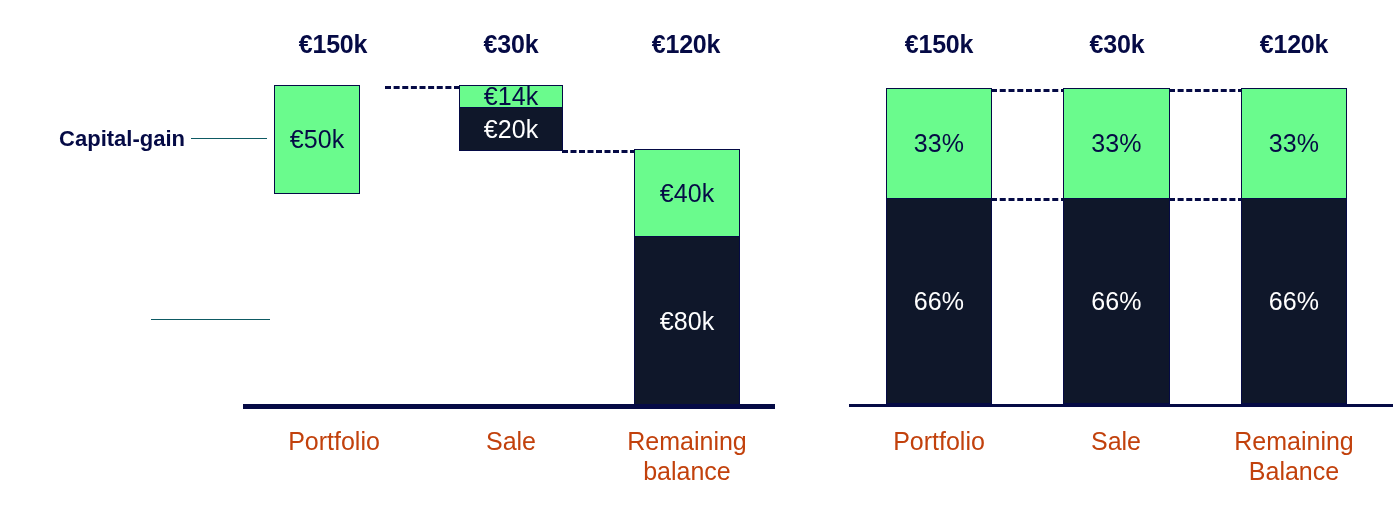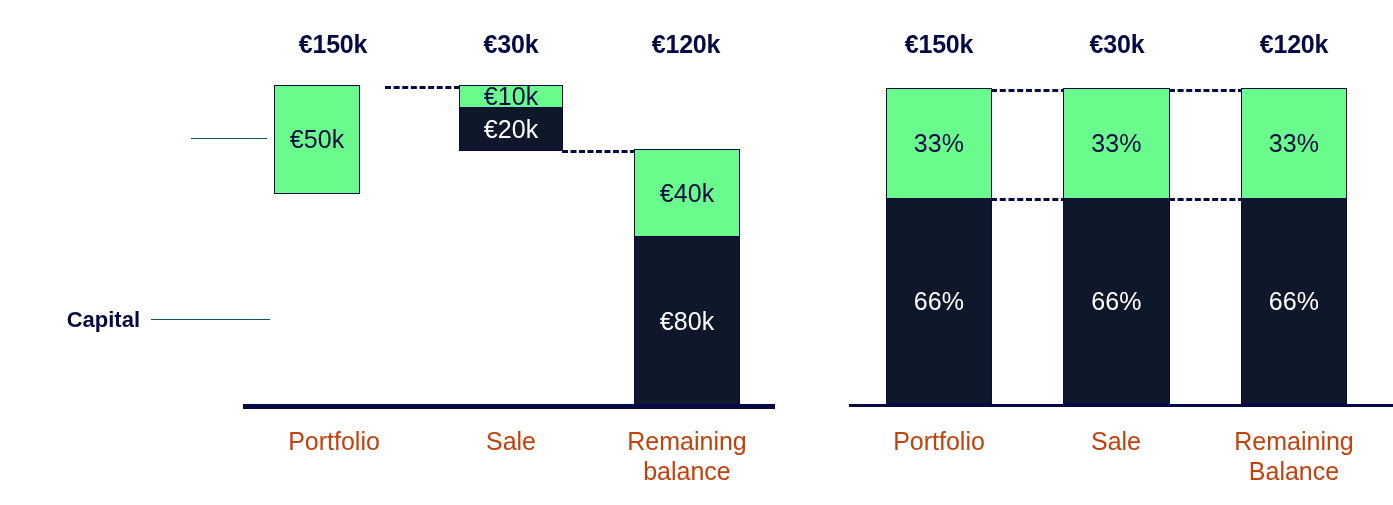--- a/index.html
+++ b/index.html
@@ -114,43 +114,43 @@
     <div class="total-label" style="left:607px; top:32px; width:158px;">€120k</div>
 
     <div class="connector" style="left:385px; top:86px; width:75px;"></div>
     <div class="connector" style="left:562px; top:150px; width:74px;"></div>
 
     <div class="bar-seg seg-gain" style="left:274px; top:85px; width:86px; height:109px;">
       <span class="seg-label">€50k</span>
     </div>
 
     <div class="bar-seg seg-gain" style="left:459px; top:85px; width:104px; height:23px;">
-      <span class="seg-label">€10k</span>
+      <span class="seg-label">€14k</span>
     </div>
     <div class="bar-seg seg-capital" style="left:459px; top:107px; width:104px; height:44px;">
       <span class="seg-label">€20k</span>
     </div>
 
     <div class="bar-seg seg-gain" style="left:634px; top:149px; width:106px; height:88px;">
       <span class="seg-label">€40k</span>
     </div>
     <div class="bar-seg seg-capital" style="left:634px; top:236px; width:106px; height:171px;">
       <span class="seg-label">€80k</span>
     </div>
 
     <div class="axis-line" style="left:243px; top:404px; width:532px; height:5px;"></div>
 
     <div class="cat-label" style="left:253px; top:427px; width:162px;">Portfolio</div>
     <div class="cat-label" style="left:431px; top:427px; width:160px;">Sale</div>
     <div class="cat-label" style="left:607px; top:427px; width:160px; white-space:pre-line;">Remaining
 balance</div>
 
+    <div class="legend-label" style="left:0px; top:128px; width:185px;">Capital-gain</div>
     <div class="leader-line" style="left:191px; top:138px; width:76px;"></div>
 
-    <div class="legend-label" style="left:0px; top:309px; width:140px;">Capital</div>
     <div class="leader-line" style="left:151px; top:319px; width:119px;"></div>
   </div>
 
   <div class="abs" style="left:0; top:0; width:1393px; height:505px;">
 
     <div class="total-label" style="left:859px; top:32px; width:160px;">€150k</div>
     <div class="total-label" style="left:1038px; top:32px; width:158px;">€30k</div>
     <div class="total-label" style="left:1215px; top:32px; width:158px;">€120k</div>
 
     <div class="connector thin" style="left:991px; top:89px; width:76px;"></div>

